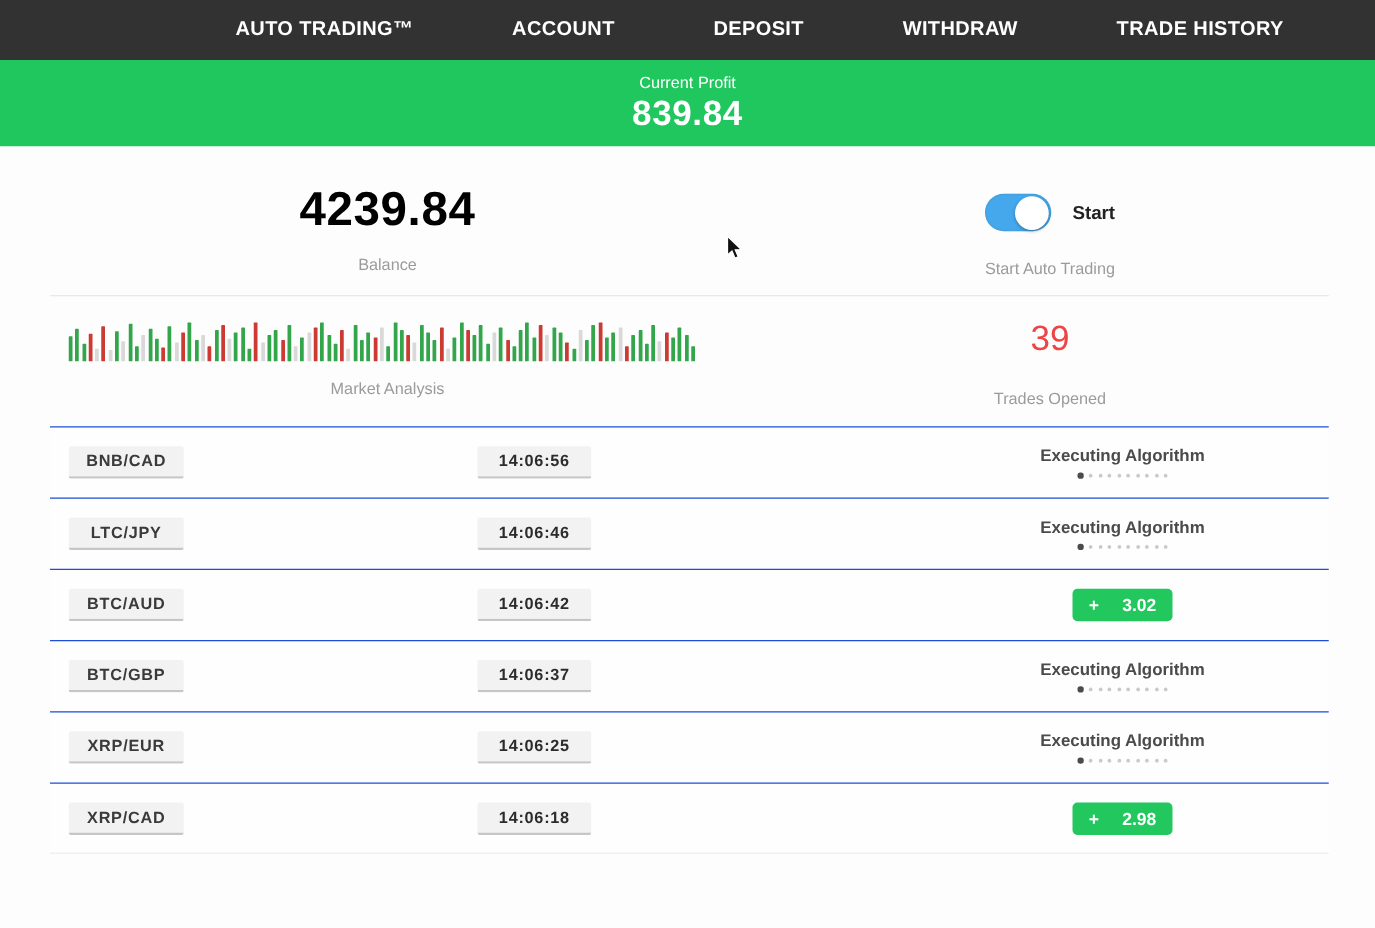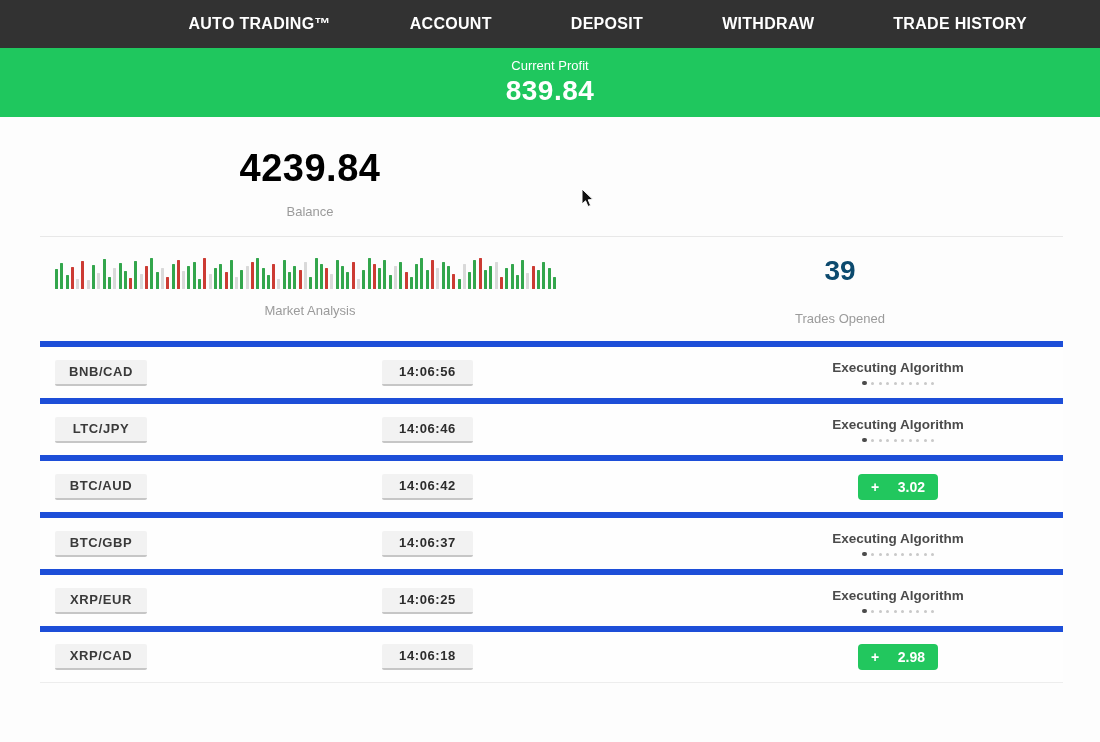--- a/index.html
+++ b/index.html
@@ -55,29 +55,29 @@
   .row2 .stat-cell { padding-top:18px; }
   .bars {
     display:flex; align-items:flex-end; gap:2.3px;
     height:34px; align-self:flex-start; margin-left:15px;
   }
   .bar { width:3px; border-radius:.5px; }
   .bar.g { background:#33a64c; }
   .bar.r { background:#cc3b33; }
   .bar.n { background:#d9d9d9; }
   .bars-label { align-self:center; }
-  .trades-number { font-size:28px; font-weight:bold; color:#0c4a6e; }
+  .trades-number { font-size:28px; font-weight:normal; color:#ef4444; }
   .trades-label { margin-top:24px; }
   
   .trade-row {
     height:57px; margin:0 37px 0 40px;
     display:grid;
     grid-template-columns:15px 92px 235px 91px 335px 180px 1fr;
     align-items:center;
-    border-top:6px solid #1d4ed8;
+    border-top:1px solid #1d4ed8;
     background:#fefefe;
   }
   .trade-row:last-child { border-bottom:1px solid #ededed; }
   .tag {
     background:#f2f2f2; border-bottom:2px solid #c6c6c6; border-radius:2px;
     height:26px; line-height:24px; text-align:center;
     font-size:13px; font-weight:bold; letter-spacing:.6px; color:#3a3a3a;
   }
   .tag.pair { grid-column:2; }
   .tag.time { grid-column:4; color:#2c2c2c; }
@@ -113,20 +113,29 @@
 
 <div class="banner">
   <div class="banner-label">Current Profit</div>
   <div class="banner-value">839.84</div>
 </div>
 
 <div class="stats-row row1">
   <div class="stat-cell">
     <div class="big-number">4239.84</div>
     <div class="stat-label">Balance</div>
+  </div>
+  <div class="stat-cell">
+    <div class="toggle-wrap">
+      <div class="toggle">
+        <div class="knob"></div>
+      </div>
+      <div class="toggle-label">Start</div>
+    </div>
+    <div class="stat-label auto-trading-label">Start Auto Trading</div>
   </div>
 </div>
 
 <div class="divider"></div>
 
 <div class="stats-row row2">
   <div class="stat-cell">
     <div class="bars">
         <div class="bar g" style="height: 20px;"></div>
         <div class="bar g" style="height: 26px;"></div>

